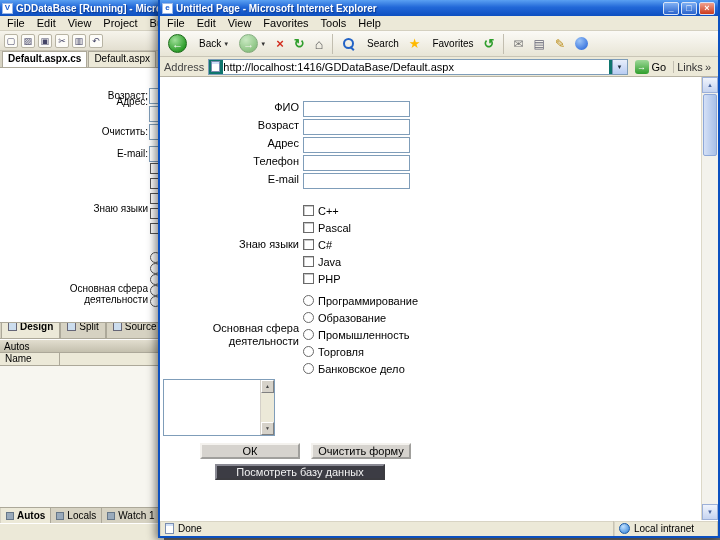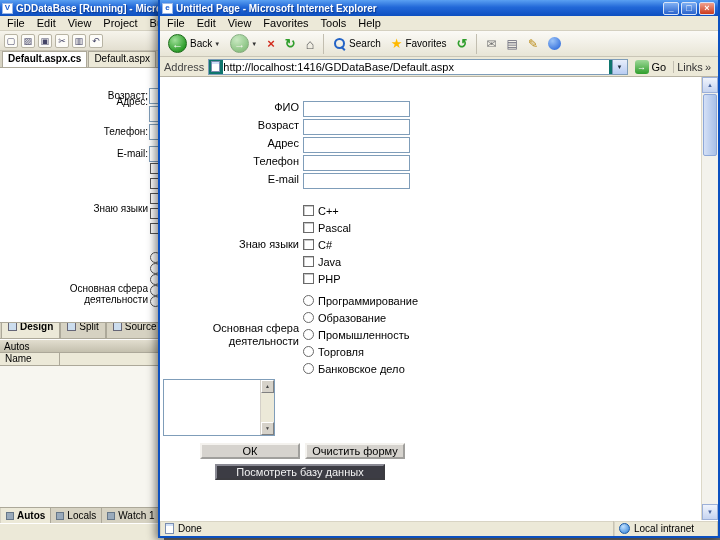--- a/index.html
+++ b/index.html
@@ -43,21 +43,21 @@
   .debug-tab-glyph{width:8px;height:8px;background:#9ab;border:1px solid #678;flex:none}
   #vs-statusbar{height:17px;flex:none;background:#ece9d8;border-top:1px solid #fff}
 
   
   #ie-window{position:absolute;left:158px;top:0;width:562px;height:538px;background:#ece9d8;display:flex;flex-direction:column;border:2px solid #0b50c0;border-top:none;box-shadow:-3px 2px 8px rgba(0,0,0,.45)}
   #ie-toolbar{height:26px;flex:none;display:flex;align-items:center;gap:2px;padding:0 4px;background:linear-gradient(#fbfaf6,#e8e5d6);border-bottom:1px solid #c9c5b6;overflow:hidden}
   .tb-btn{display:flex;align-items:center;padding:1px 3px;border:1px solid transparent;border-radius:2px;flex:none}
   .tb-sep{width:1px;height:20px;background:#c2beb0;margin:0 3px;flex:none}
   .nav-circle{width:19px;height:19px;border-radius:50%;background:radial-gradient(circle at 35% 30%,#9fe099,#2f9e2c 70%,#1c7a1a);border:1px solid #1a6b18;color:#fff;display:flex;align-items:center;justify-content:center;font-size:11px;font-weight:bold;flex:none}
   .nav-circle.disabled{opacity:.5}
-  .tb-label{font-size:10px;margin-left:3px}
+  .tb-label{font-size:10px;margin-left:12px}
   .dd-arrow{font-size:6px;color:#333;margin-left:2px}
   .glyph-stop{color:#d22c1e;font-weight:bold;font-size:13px}
   .glyph-refresh{color:#2f9e2c;font-weight:bold;font-size:13px}
   .glyph-home{color:#555;font-size:14px}
   .search-glass{position:relative;width:13px;height:13px;flex:none}
   .search-glass::before{content:"";position:absolute;left:1px;top:1px;width:7px;height:7px;border:2px solid #2363c6;border-radius:50%}
   .search-glass::after{content:"";position:absolute;left:9px;top:9px;width:5px;height:2px;background:#2363c6;transform:rotate(45deg);transform-origin:0 0}
   .glyph-star{color:#ffb900;font-size:13px}
   .glyph-history{color:#2f9e2c;font-size:13px;font-weight:bold}
   .glyph-mail{color:#777;font-size:12px}
@@ -98,21 +98,21 @@
   .select-box{width:107px;height:17px;border:1px solid #7f9db9;background:#fff;display:flex;align-items:center}
   .select-value{flex:1 1 auto;padding-left:3px;font-size:11px}
   .select-arrow{width:16px;height:15px;background:linear-gradient(#e8eefb,#b9cdf3);border-left:1px solid #7f9db9;text-align:center;font-size:6px;line-height:15px;color:#234;flex:none}
   .textarea-box{width:112px;height:57px;border:1px solid #7f9db9;background:#fff;display:flex}
   .ta-inner{flex:1 1 auto;border:none;outline:none;resize:none;font-family:inherit;font-size:11px;min-width:0}
   .ta-scroll{width:14px;flex:none;background:#ece9d8;display:flex;flex-direction:column;justify-content:space-between;border-left:1px solid #d4d0c8}
   .ta-btn{height:13px;background:#d6d2c9;border:1px solid #fff;border-right-color:#808080;border-bottom-color:#808080;font-size:5px;text-align:center;line-height:11px;color:#444}
   .buttons-row{display:flex;margin-top:7px}
   .form-btn{height:16px;background:#d6d3ce;border:2px outset #f4f2ee;font-size:11px;font-family:inherit;color:#000}
   #ok-button{width:100px;margin-left:37px}
-  #clear-button{width:100px;margin-left:5px}
+  #clear-button{width:100px;margin-left:11px}
   #viewdb-button{width:170px;margin-left:52px;margin-top:5px;background:#3c3c44;color:#f2f2f2;border:2px outset #8a8a94}
 </style>
 </head>
 <body>
 
 <div id="screen">
 
   <div id="vs-window" class="window">
     <div class="titlebar">
       <span class="win-app-icon">V</span>
@@ -134,21 +134,21 @@
       <span class="vs-tool-icon">▥</span>
       <span class="vs-tool-icon">↶</span>
     </div>
     <div id="vs-doctabs">
       <span class="doc-tab active">Default.aspx.cs</span>
       <span class="doc-tab">Default.aspx</span>
     </div>
     <div id="vs-designer">
       <span class="dsg-label" style="top:22px">Возраст:</span>
       <span class="dsg-label" style="top:28px">Адрес:</span>
-      <span class="dsg-label" style="top:58px">Телефон:</span>
+      <span class="dsg-label" style="top:58px">Очистить:</span>
       <span class="dsg-label" style="top:80px">E-mail:</span>
       <span class="dsg-label" style="top:135px">Знаю языки</span>
       <span class="dsg-label wrap" style="top:215px">Основная сфера деятельности</span>
       <span class="dsg-input" style="top:20px"></span>
       <span class="dsg-input" style="top:38px"></span>
       <span class="dsg-input" style="top:56px"></span>
       <span class="dsg-input" style="top:78px"></span>
       <span class="dsg-check" style="top:95px"></span>
       <span class="dsg-check" style="top:110px"></span>
       <span class="dsg-check" style="top:125px"></span>

